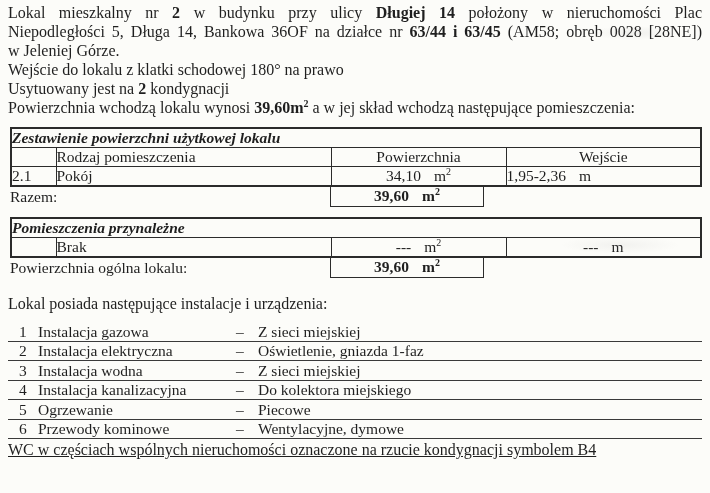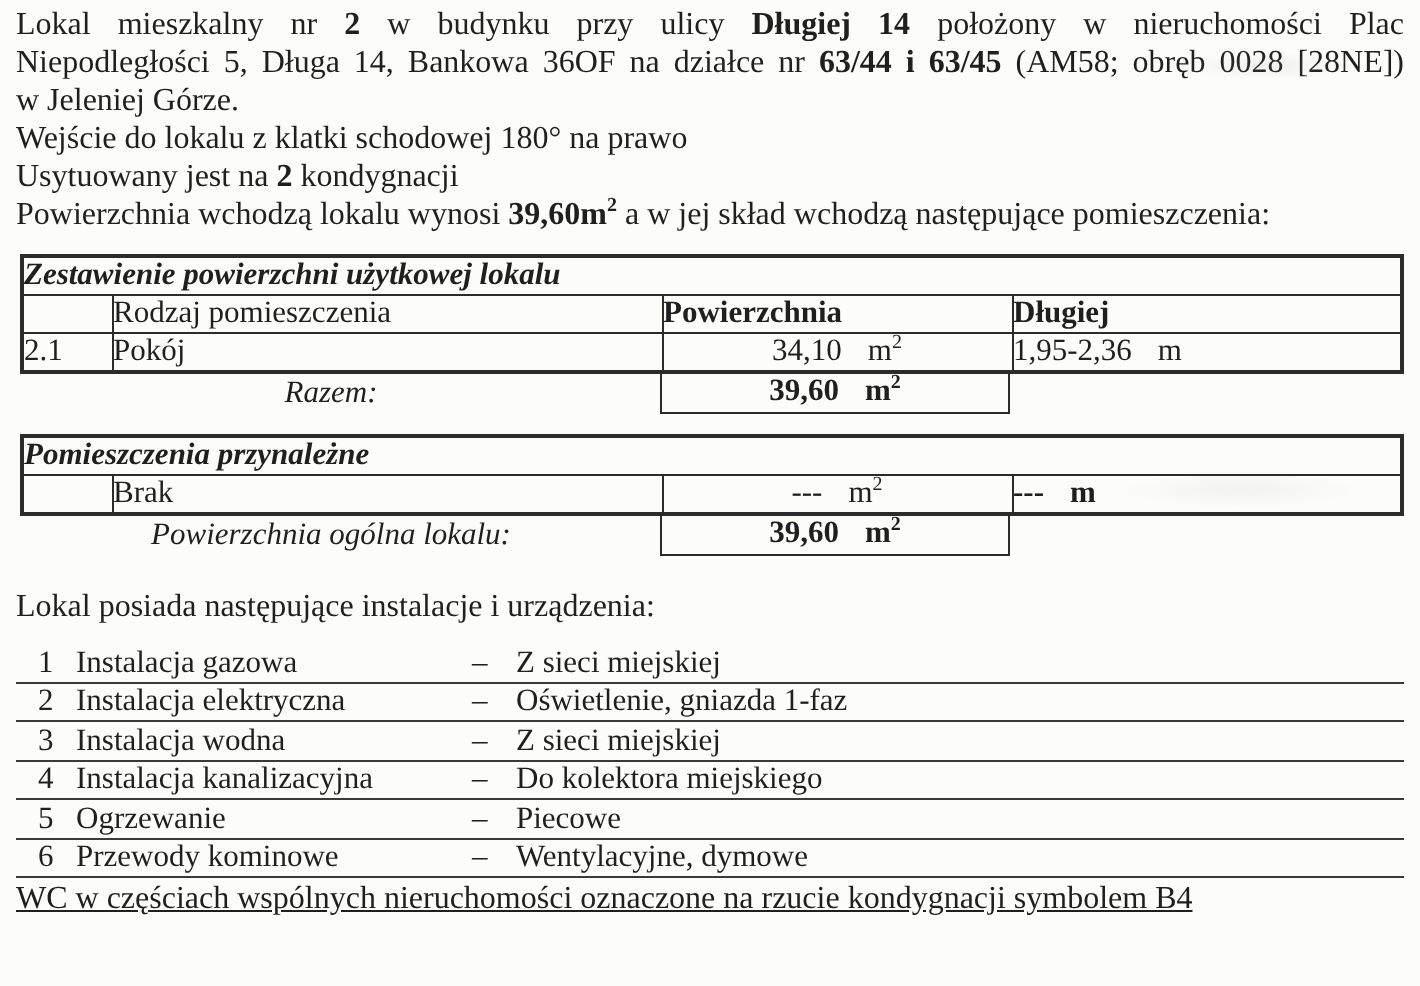--- a/index.html
+++ b/index.html
@@ -36,27 +36,27 @@
     overflow:hidden;white-space:nowrap;
   }
   table.doc{border:2px solid var(--border);}
   td.title-cell{
     text-align:left;font-weight:bold;font-style:italic;
     height:18px;
   }
   td.c-no{padding-left:5px;}
   td.c-type{padding-left:6px;}
   td.c-area{text-align:center;padding-right:26px;}
-  td.c-area.center,td.c-h.center{text-align:left;padding:0;font-weight:bold;}
+  td.c-area.center,td.c-h.center{text-align:center;padding:0;}
   td.c-h{padding-left:18px;}
 
   .totalrow{display:flex;margin-left:2px;}
-  .tlabel{width:320px;text-align:center;padding-right:9px;font-size:15.5px;line-height:19px;font-style:italic;}
+  .tlabel{width:320px;text-align:left;padding-right:9px;font-size:15.5px;line-height:19px;}
   .tbox{
-    width:175px;height:20px;
+    width:154px;height:20px;
     border:1px solid var(--border);border-top:none;
     text-align:center;font-weight:bold;font-size:15.5px;line-height:18px;
   }
 
   .installs-intro{margin:16px 0 0 0;}
 
   .ilist{margin:9px 0 0 0;width:694px;}
   .irow{
     display:flex;height:19.5px;align-items:flex-end;
     border-bottom:1.5px solid #3a3a3a;
@@ -99,21 +99,21 @@
         <col style="width:195px">
       </colgroup>
     <tbody>
         <tr>
       <td class="title-cell" colspan="4">Zestawienie powierzchni użytkowej lokalu</td>
     </tr>
     <tr>
       <td class="c-no"></td>
       <td class="c-type">Rodzaj pomieszczenia</td>
       <td class="c-area center">Powierzchnia</td>
-      <td class="c-h center">Długiej</td>
+      <td class="c-h center">Wejście</td>
     </tr>
     <tr>
       <td class="c-no">2.1</td>
       <td class="c-type">Pokój</td>
       <td class="c-area"><span>34,10</span><span class="gap">m</span><sup>2</sup></td>
       <td class="c-h"><span>1,95-2,36</span><span class="gap">m</span></td>
     </tr>
   </tbody>
     </table>
   <div class="totalrow">

